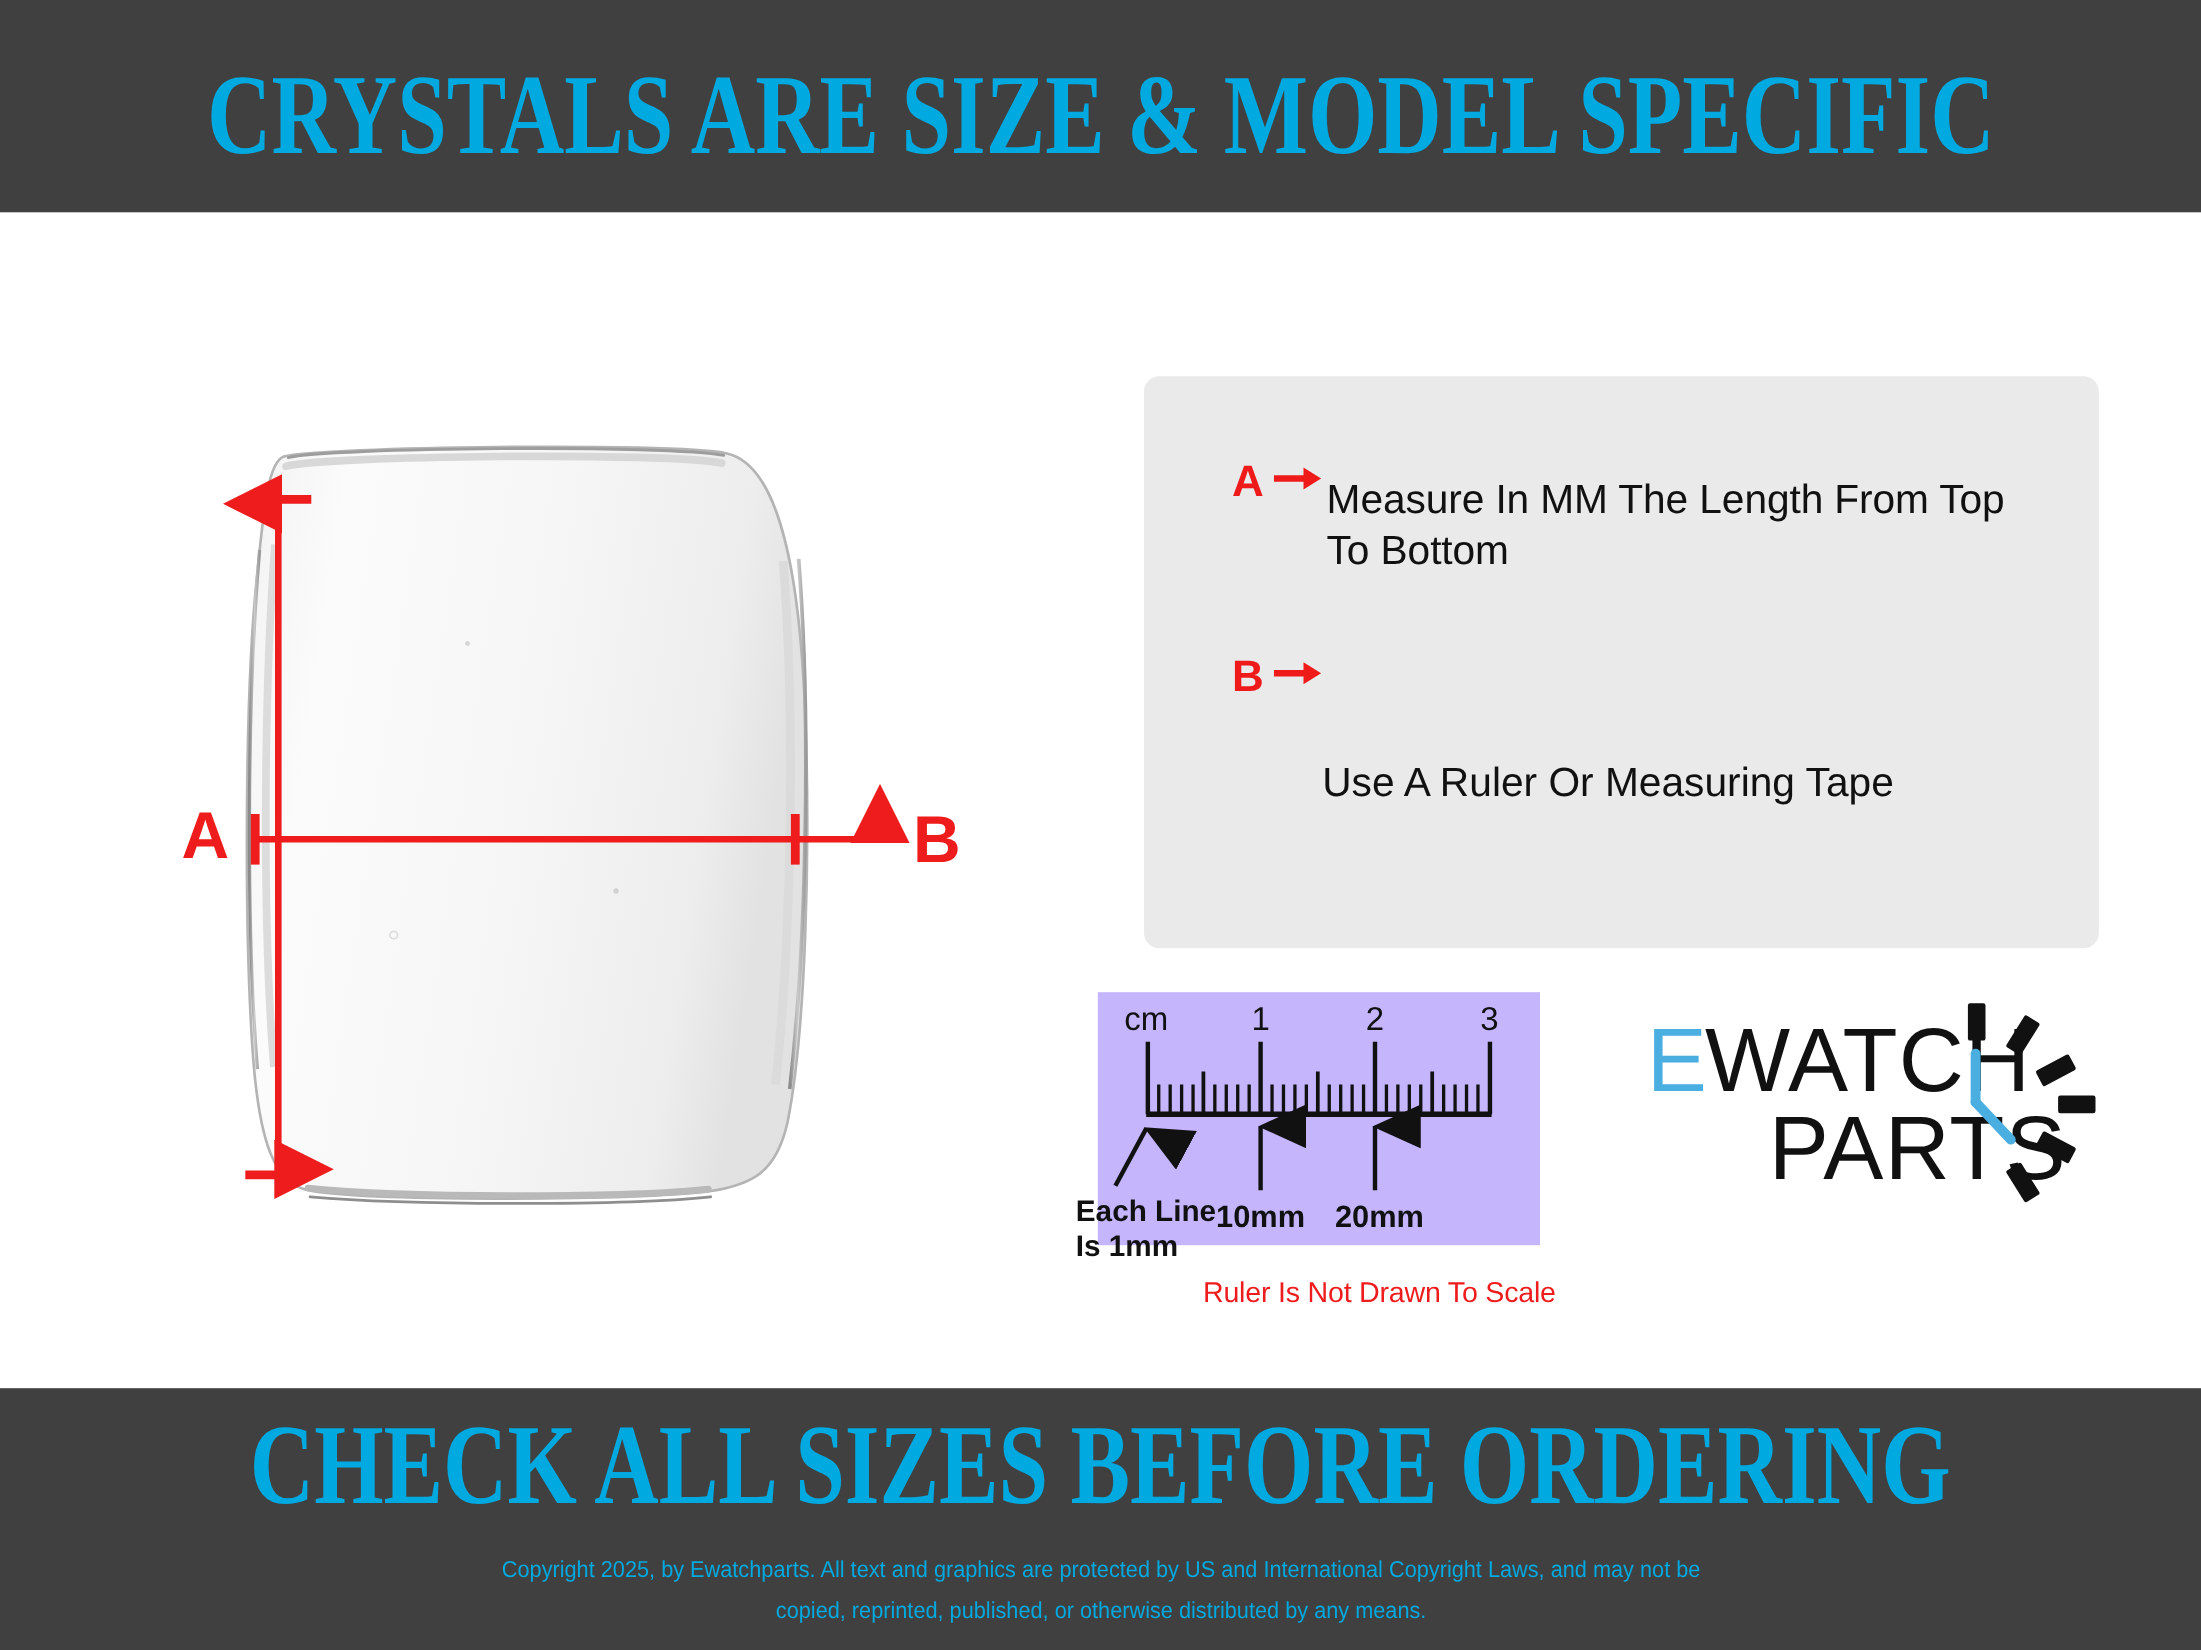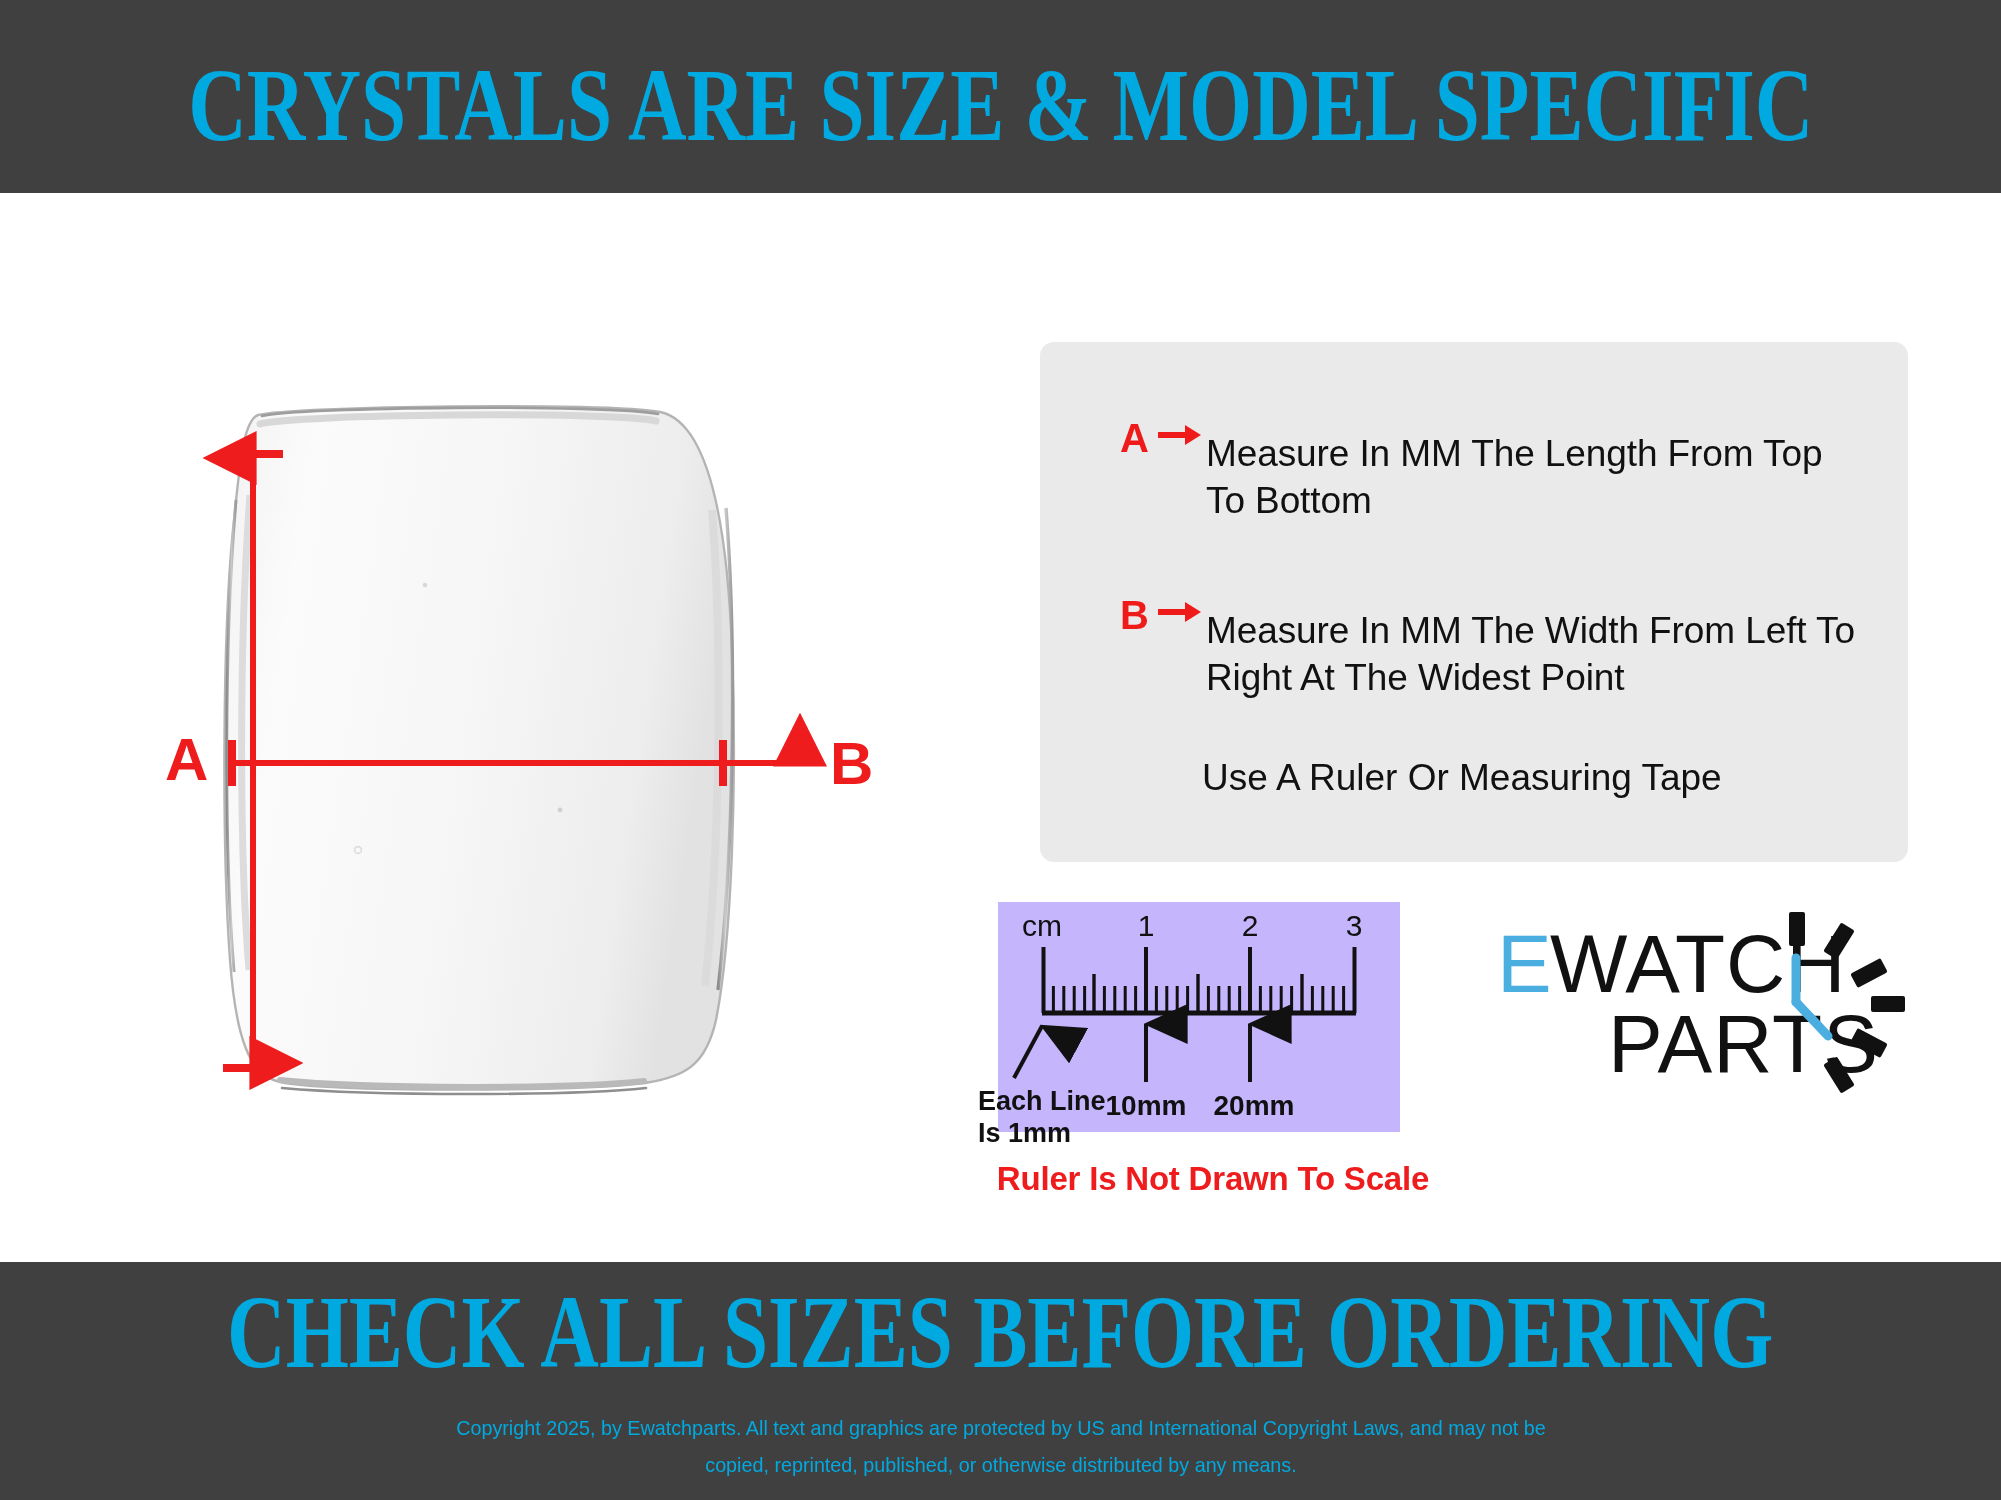--- a/index.html
+++ b/index.html
@@ -86,22 +86,22 @@
   .ruler-block{
     position:absolute;left:998px;top:902px;
     width:402px;height:230px;background:#c4b5fd;
   }
   .ruler-caption{
     position:absolute;left:978px;top:1085px;
     width:210px;text-align:left;
     color:#111111;font-size:27px;font-weight:700;line-height:1.2;
   }
   .scale-note{
-    position:absolute;left:978px;top:1160px;width:470px;
-    color:#ee1c1c;font-size:33px;font-weight:700;
+    position:absolute;left:1019px;top:1160px;width:470px;
+    color:#ee1c1c;font-size:26px;font-weight:400;
     text-align:center;letter-spacing:-0.2px;
   }
 
   
   .logo{position:absolute;left:1495px;top:910px;width:430px;height:210px;}
 </style>
 </head>
 <body>
 
 <div class="page">
@@ -187,21 +187,20 @@
       <div class="panel-text">Measure In MM The Length From Top To Bottom</div>
     </div>
 
     <div class="panel-row">
       <div class="panel-letter">B</div>
       <div class="panel-arrow">
         <svg width="44" height="26" viewBox="0 0 44 26">
           <path d="M0 10 H27 V3 L43 13 L27 23 V16 H0 Z" fill="#ef1b1b"></path>
         </svg>
       </div>
-      <div class="panel-text">Measure In MM The Width From Left To Right At The Widest Point</div>
     </div>
 
     <div class="panel-note">Use A Ruler Or Measuring Tape</div>
   </div>
 
   <div class="ruler-block">
     <svg width="402" height="230" viewBox="0 0 402 230">
       <defs>
         <marker id="rulerArrow" markerWidth="10" markerHeight="11" refX="5" refY="0.6" orient="auto">
           <path d="M5 0 L10 11 L0 11 Z" fill="#111111"></path>

